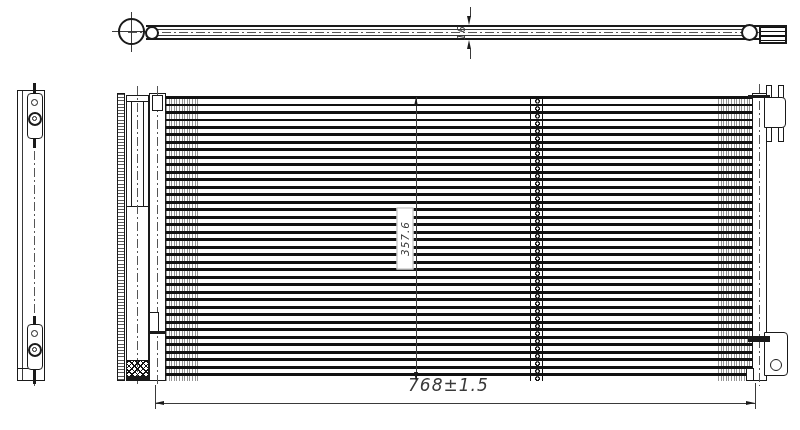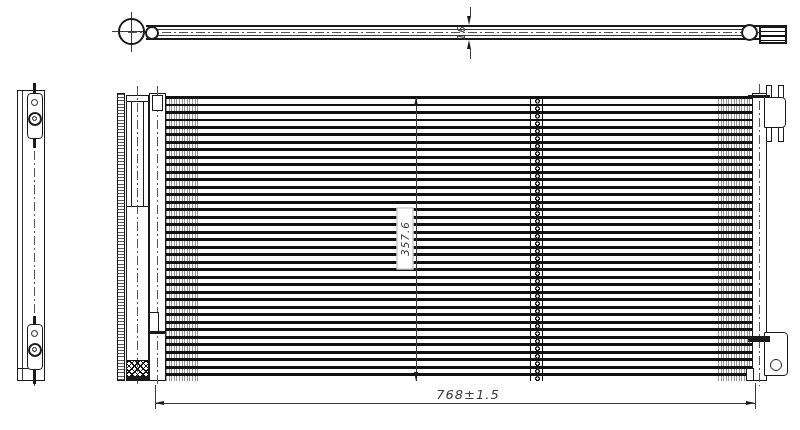--- a/index.html
+++ b/index.html
@@ -122,16 +122,16 @@
     <div class="ln thin" style="left:416px;top:97px;width:1px;height:284px;z-index:6;"></div>
     <div class="arr arr-up" style="left:414px;top:97px;z-index:6;"></div>
     <div class="arr arr-down" style="left:414px;top:372px;z-index:6;"></div>
     <div class="dimtext" style="left:374px;top:230px;width:60px;height:15px;line-height:15px;text-align:center;background:#fff;border:1px solid #b5b5b5;transform:rotate(-90deg);z-index:7;font-size:10.5px;">357.6</div>
 
     <div class="ln thin" style="left:155px;top:385px;width:1px;height:24px;"></div>
     <div class="ln thin" style="left:755px;top:383px;width:1px;height:26px;"></div>
     <div class="ln thin" style="left:155px;top:403px;width:600px;height:1px;"></div>
     <div class="arr arr-left" style="left:155px;top:401px;"></div>
     <div class="arr arr-right" style="left:746px;top:401px;"></div>
-    <div class="dimtext" style="left:408px;top:387px;width:120px;text-align:center;font-size:13px;">768±1.5</div>
+    <div class="dimtext" style="left:408px;top:375px;width:120px;font-size:17px;">768±1.5</div>
   </div>
 
 </div>
 
 </body></html>

